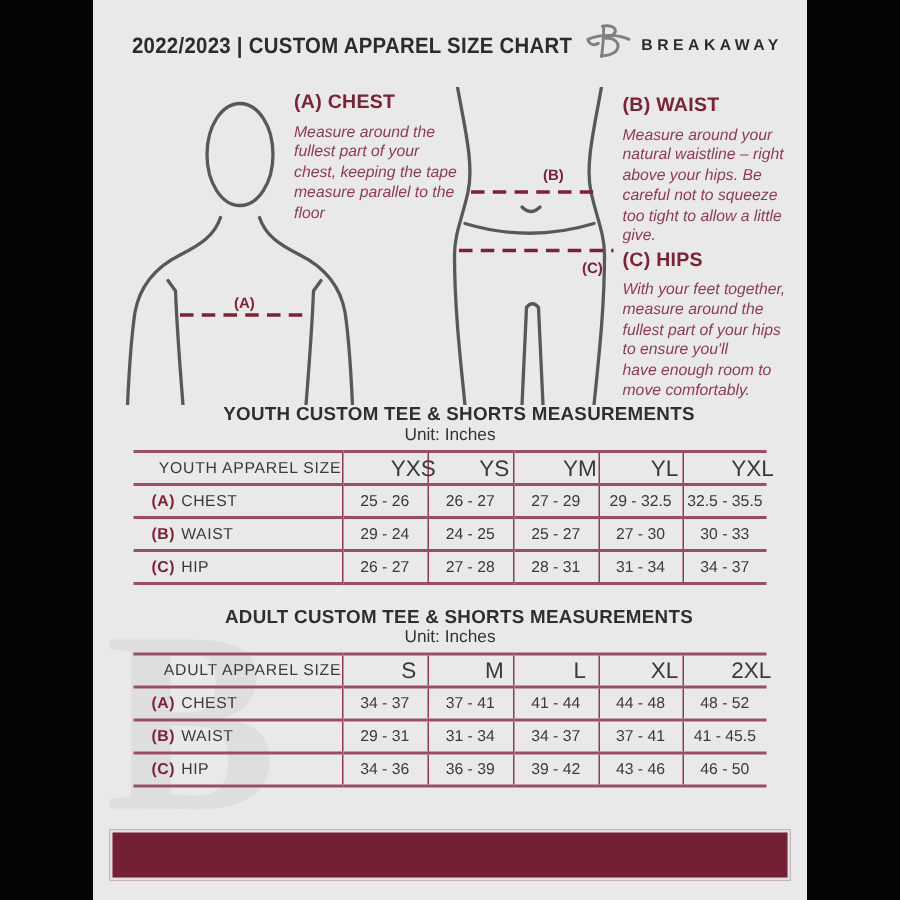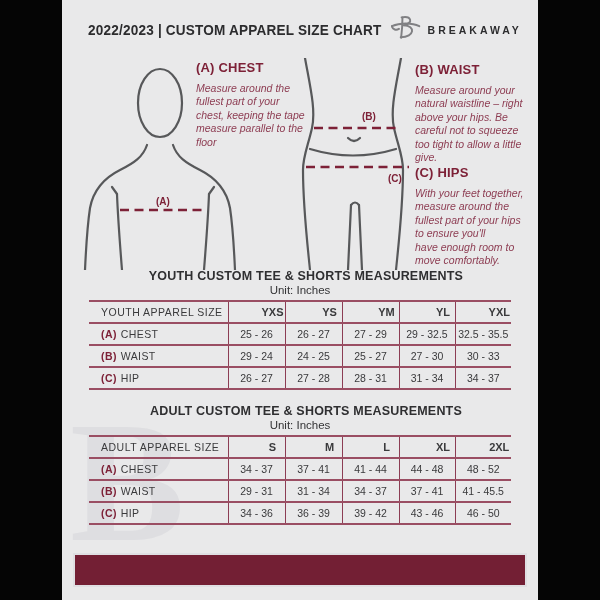--- a/index.html
+++ b/index.html
@@ -30,22 +30,22 @@
   
   .tbl-section { position:absolute; left:0; width:100%; z-index:2; }
   .tbl-title { text-align:center; font-size:12.5px; font-weight:bold; color:#2f2f31; letter-spacing:.2px;padding-left:12px; }
   .tbl-unit { text-align:center; font-size:11.5px; color:#343436; margin:1px 0 4px; }
   table.size { width:422px; margin:0 auto; border-collapse:collapse; table-layout:fixed; }
   .size th, .size td { border-bottom:2px solid #9a4e63; height:22px; font-size:10.5px;
                        color:#3a3a3c; text-align:center; padding:0; font-weight:normal; }
   .size tr:first-child th { border-top:2px solid #9a4e63; }
   .size th + th, .size td + td { border-left:1.2px solid #8c3d54; }
   .size .rowlab { text-align:left; padding-left:12px; letter-spacing:.4px; }
-  .size .hdrlab { text-align:left; padding-left:12px; letter-spacing:.5px; font-size:10.5px; }
-  .size .szhdr { font-weight:bold; font-size:11px;padding-left:32px; }
+  .size .hdrlab { text-align:right; padding-left:12px; letter-spacing:.5px; font-size:10.5px; }
+  .size .szhdr { font-weight:normal; font-size:15px;padding-left:32px; }
   .size .pfx { color:#7d2137; font-weight:bold; margin-right:4px; }
 
   .watermark { position:absolute; left:8px; top:396px; font-size:172px; line-height:1;
                font-weight:bold; color:#dedee1; z-index:0; font-family:"Liberation Serif",serif; }
   .footer-bar { position:absolute; left:11px; top:553px; width:454px; height:34px;
                 background:#731f34; border:2px solid #dfdfe2; z-index:2; }
 </style>
 </head>
 <body>
 

